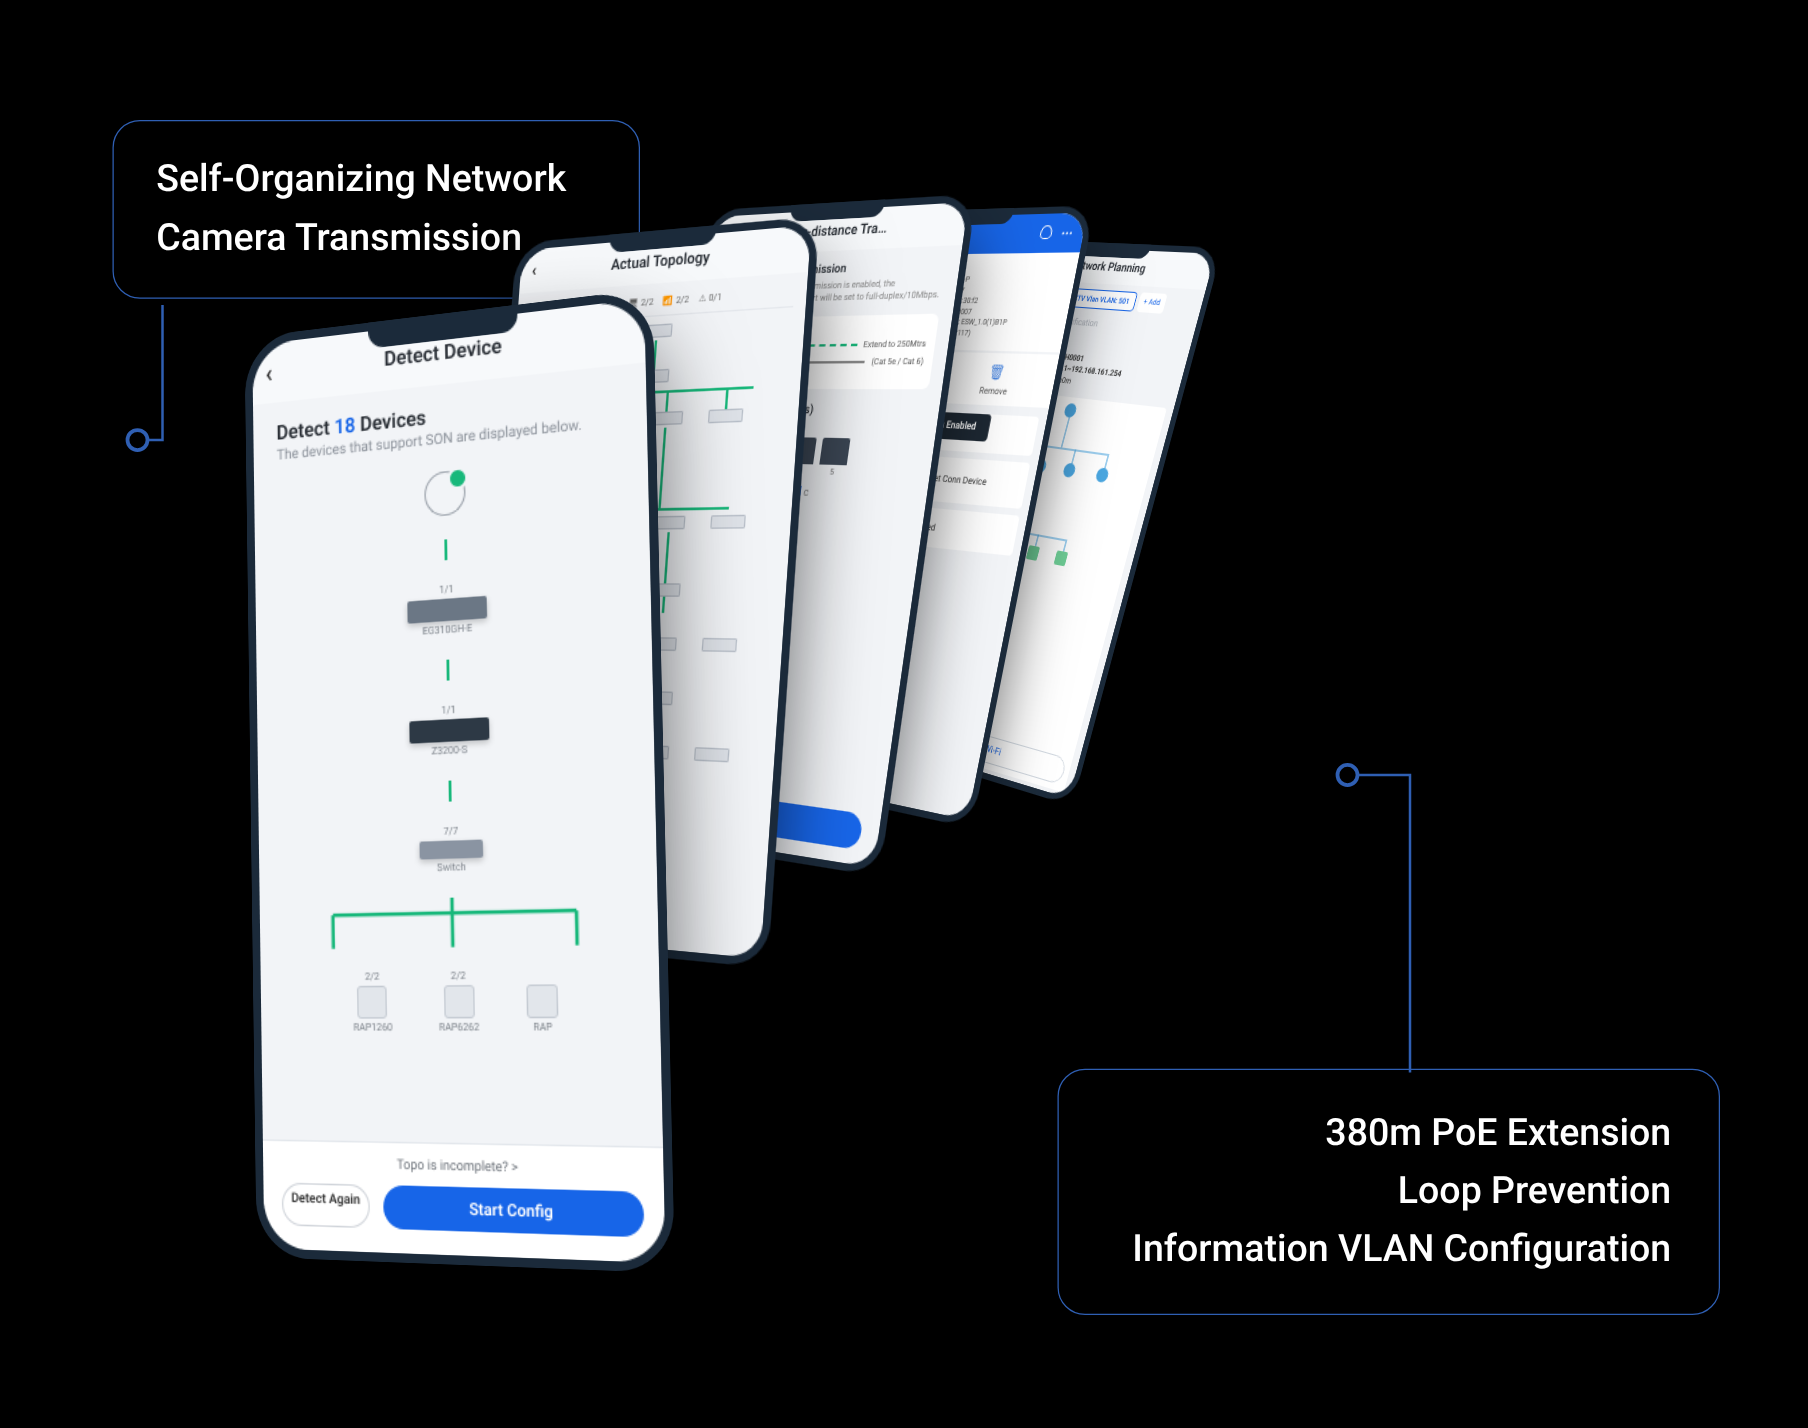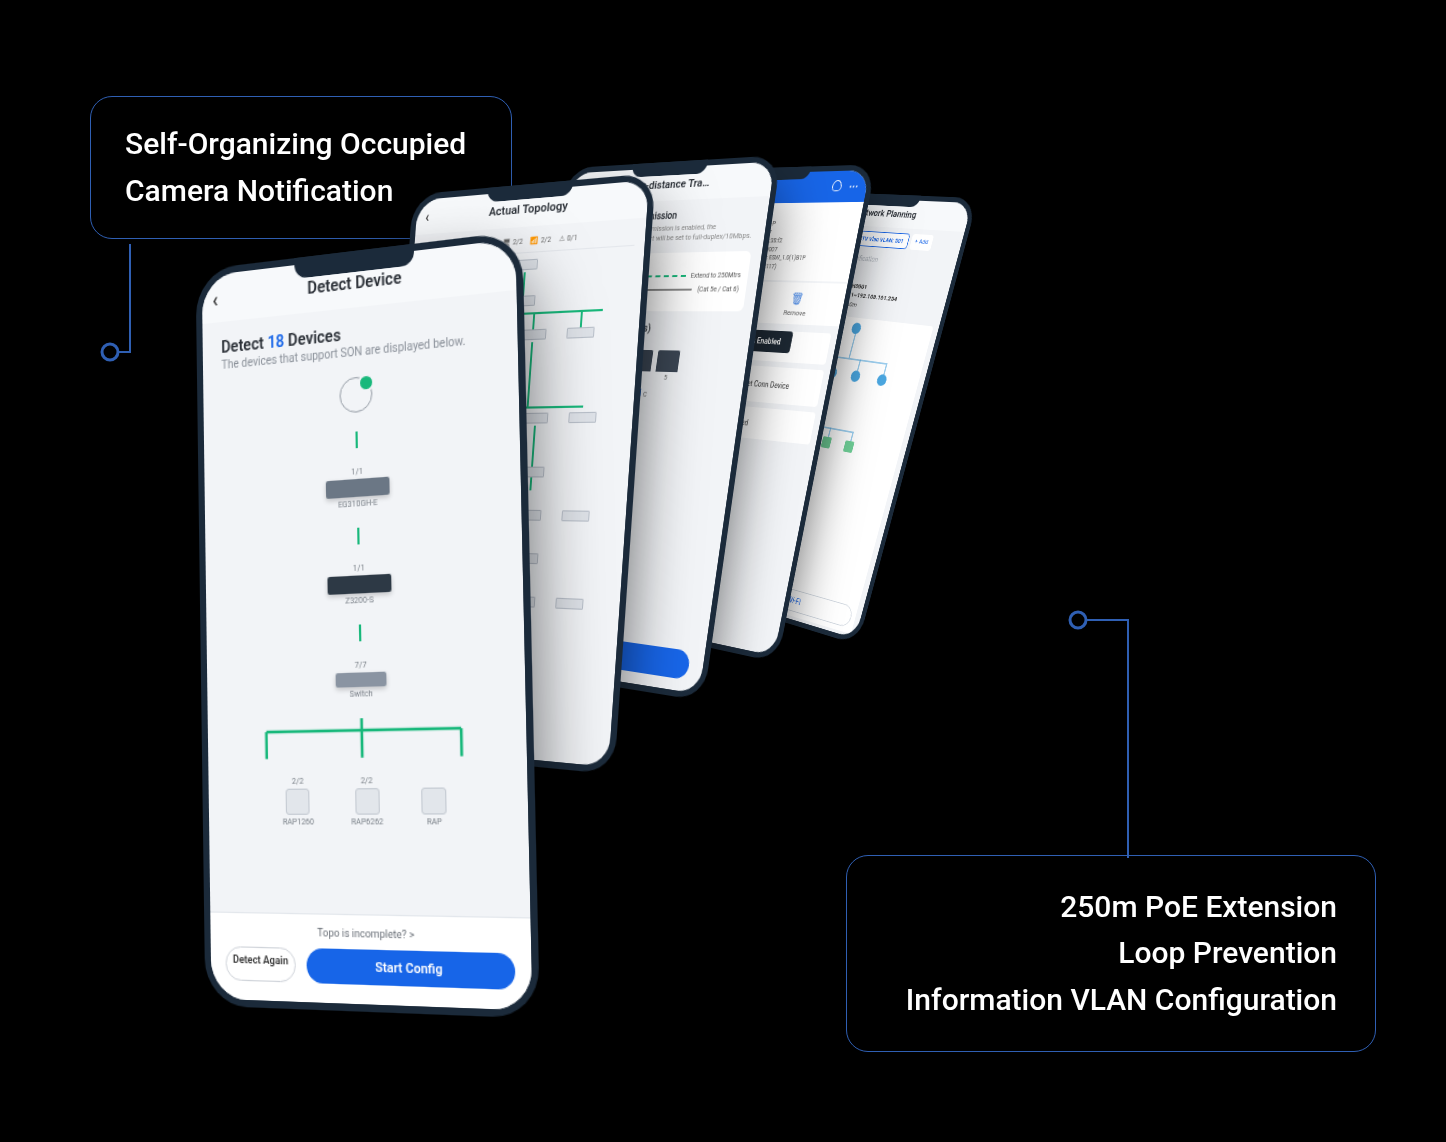--- a/index.html
+++ b/index.html
@@ -141,30 +141,30 @@
   .addwifi { position:absolute; left:0; right:0; bottom:10px; margin:0 14px; border:1px solid #cfd6de; border-radius:18px; text-align:center; padding:7px 0; font-size:10px; color:#1765e8; background:#fff;}
   .addwifi:before { content:"+"; margin-right:4px; font-weight:600;}
 
 </style>
 </head>
 <body>
 
 <div class="stage">
 
   <div class="callout top-left">
-    <div>Self-Organizing Occupied</div>
-    <div>Camera Notification</div>
+    <div>Self-Organizing Network</div>
+    <div>Camera Transmission</div>
   </div>
   <svg class="lead" style="left:100px; top:244px;" width="160" height="130">
     <path d="M30 0 V108 H10" stroke-width="2"></path>
     <circle class="dot" cx="10" cy="108" r="8"></circle>
   </svg>
 
   <div class="callout bottom-right">
-    <div>250m PoE Extension</div>
+    <div>380m PoE Extension</div>
     <div>Loop Prevention</div>
     <div>Information VLAN Configuration</div>
   </div>
   <svg class="lead" style="left:1068px; top:610px;" width="140" height="250">
     <path d="M10 10 H60 V248" stroke-width="2"></path>
     <circle class="dot" cx="10" cy="10" r="8"></circle>
   </svg>
 
   <div class="fan">
 

